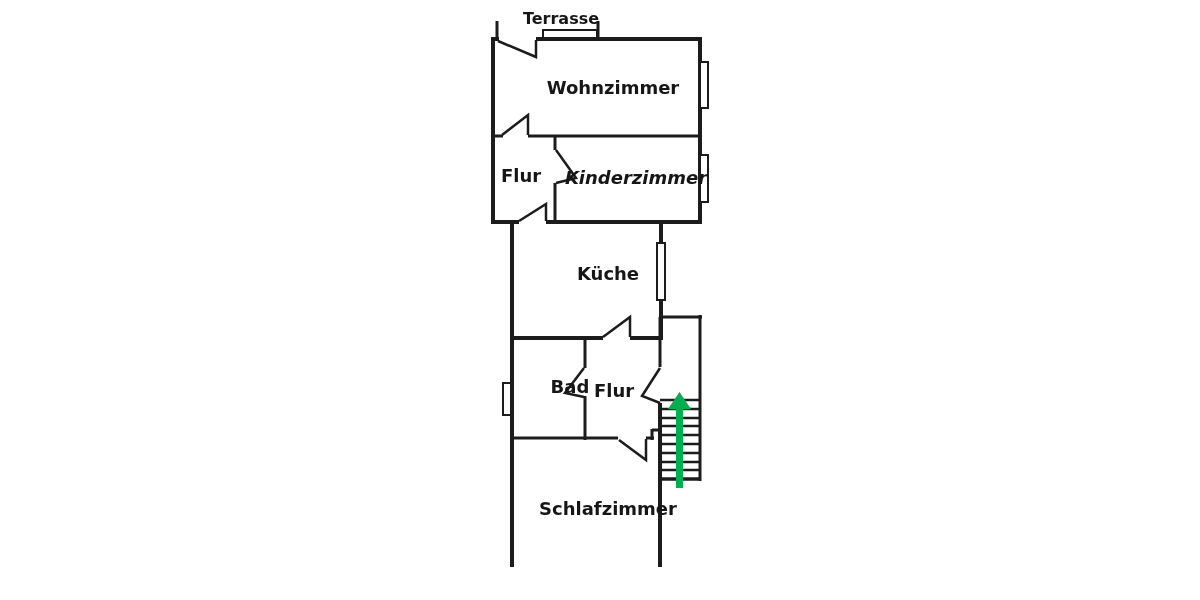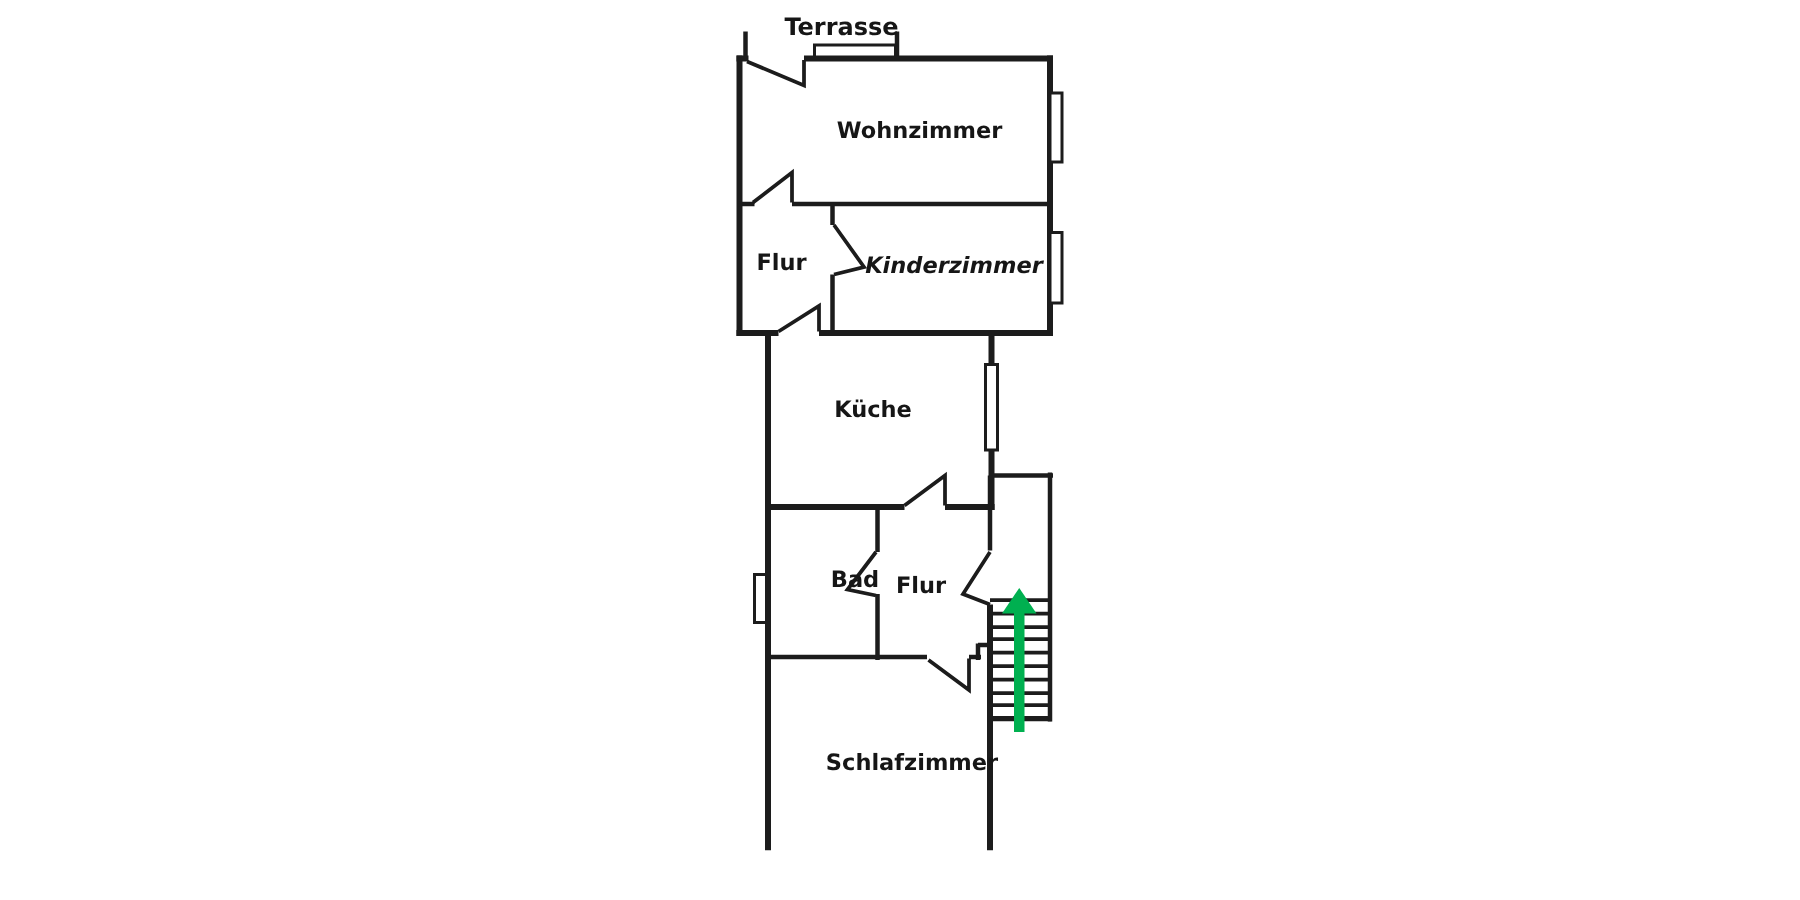--- a/index.html
+++ b/index.html
@@ -8,30 +8,30 @@
     width:1200px;height:567px;
     background:#ffffff;
     overflow:hidden;
     font-family:"DejaVu Sans", sans-serif;
   }
   #plan-svg{position:absolute;left:0;top:0;}
   .room-label{
     position:absolute;
     transform:translate(-50%,-50%);
     font-weight:bold;
-    font-size:15px;
+    font-size:18px;
     color:#161616;
     white-space:nowrap;
     letter-spacing:0px;
   }
   #lbl-terrasse{left:561px;top:18px;font-size:16px;}
   #lbl-wohnzimmer{left:613px;top:87px;}
   #lbl-flur-upper{left:521px;top:175px;}
   #lbl-kinderzimmer{left:636px;top:177px;font-style:italic;}
-  #lbl-kueche{left:582px;top:273px;}
+  #lbl-kueche{left:608px;top:273px;}
   #lbl-bad{left:570px;top:386px;}
   #lbl-flur-lower{left:614px;top:390px;}
   #lbl-schlafzimmer{left:608px;top:508px;}
 </style>
 </head>
 <body>
 
 <div id="canvas">
 
   <svg id="plan-svg" width="1200" height="600" viewBox="0 0 1200 600">

